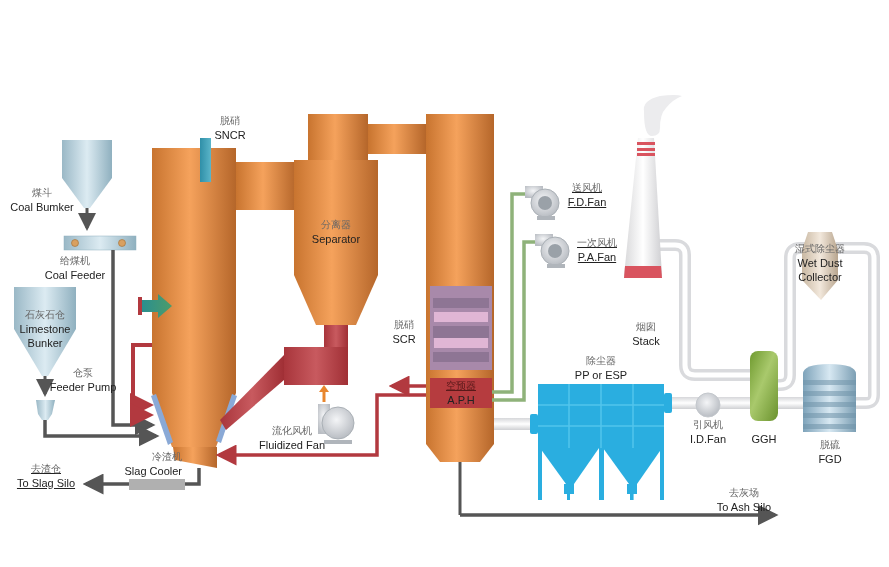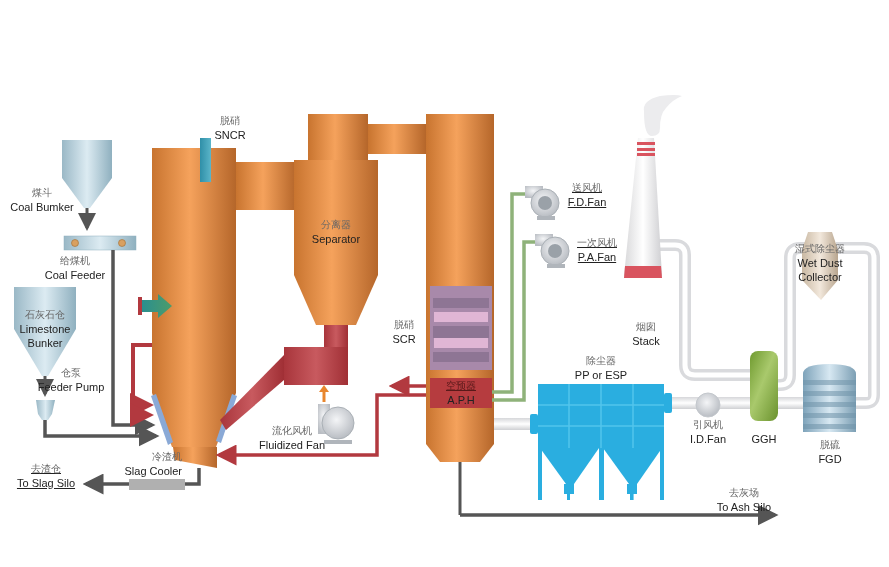--- a/index.html
+++ b/index.html
@@ -259,21 +259,21 @@
 </div>
 <div class="lbl" style="left:42px;top:254px;width:66px;">
   <span class="cn">给煤机</span>
   <span class="en">Coal Feeder</span>
 </div>
 <div class="lbl" style="left:14px;top:308px;width:62px;">
   <span class="cn">石灰石仓</span>
   <span class="en">Limestone</span>
   <span class="en">Bunker</span>
 </div>
-<div class="lbl" style="left:36px;top:366px;width:70px;">
+<div class="lbl" style="left:48px;top:366px;width:70px;">
   <span class="cn">仓泵</span>
   <span class="en">Feeder Pump</span>
 </div>
 <div class="lbl" style="left:14px;top:462px;width:64px;text-decoration:underline;">
   <span class="cn">去渣仓</span>
   <span class="en">To Slag Silo</span>
 </div>
 <div class="lbl" style="left:118px;top:450px;width:64px;text-align:right;">
   <span class="cn">冷渣机</span>
   <span class="en">Slag Cooler</span>

